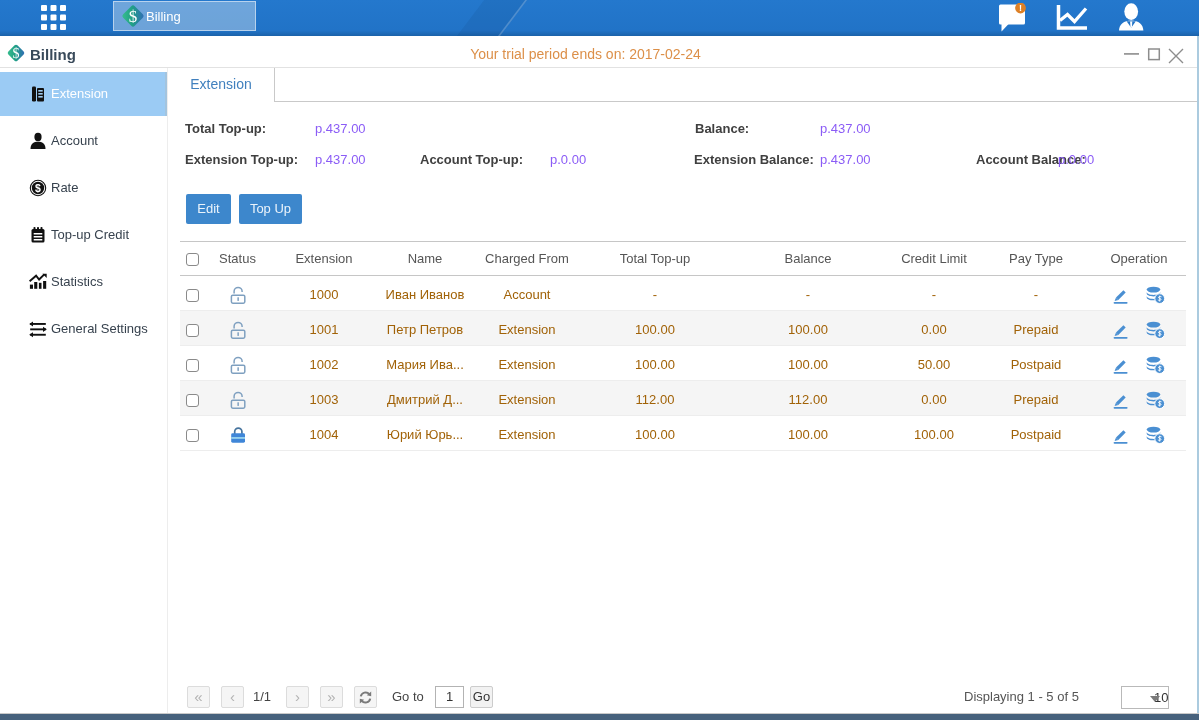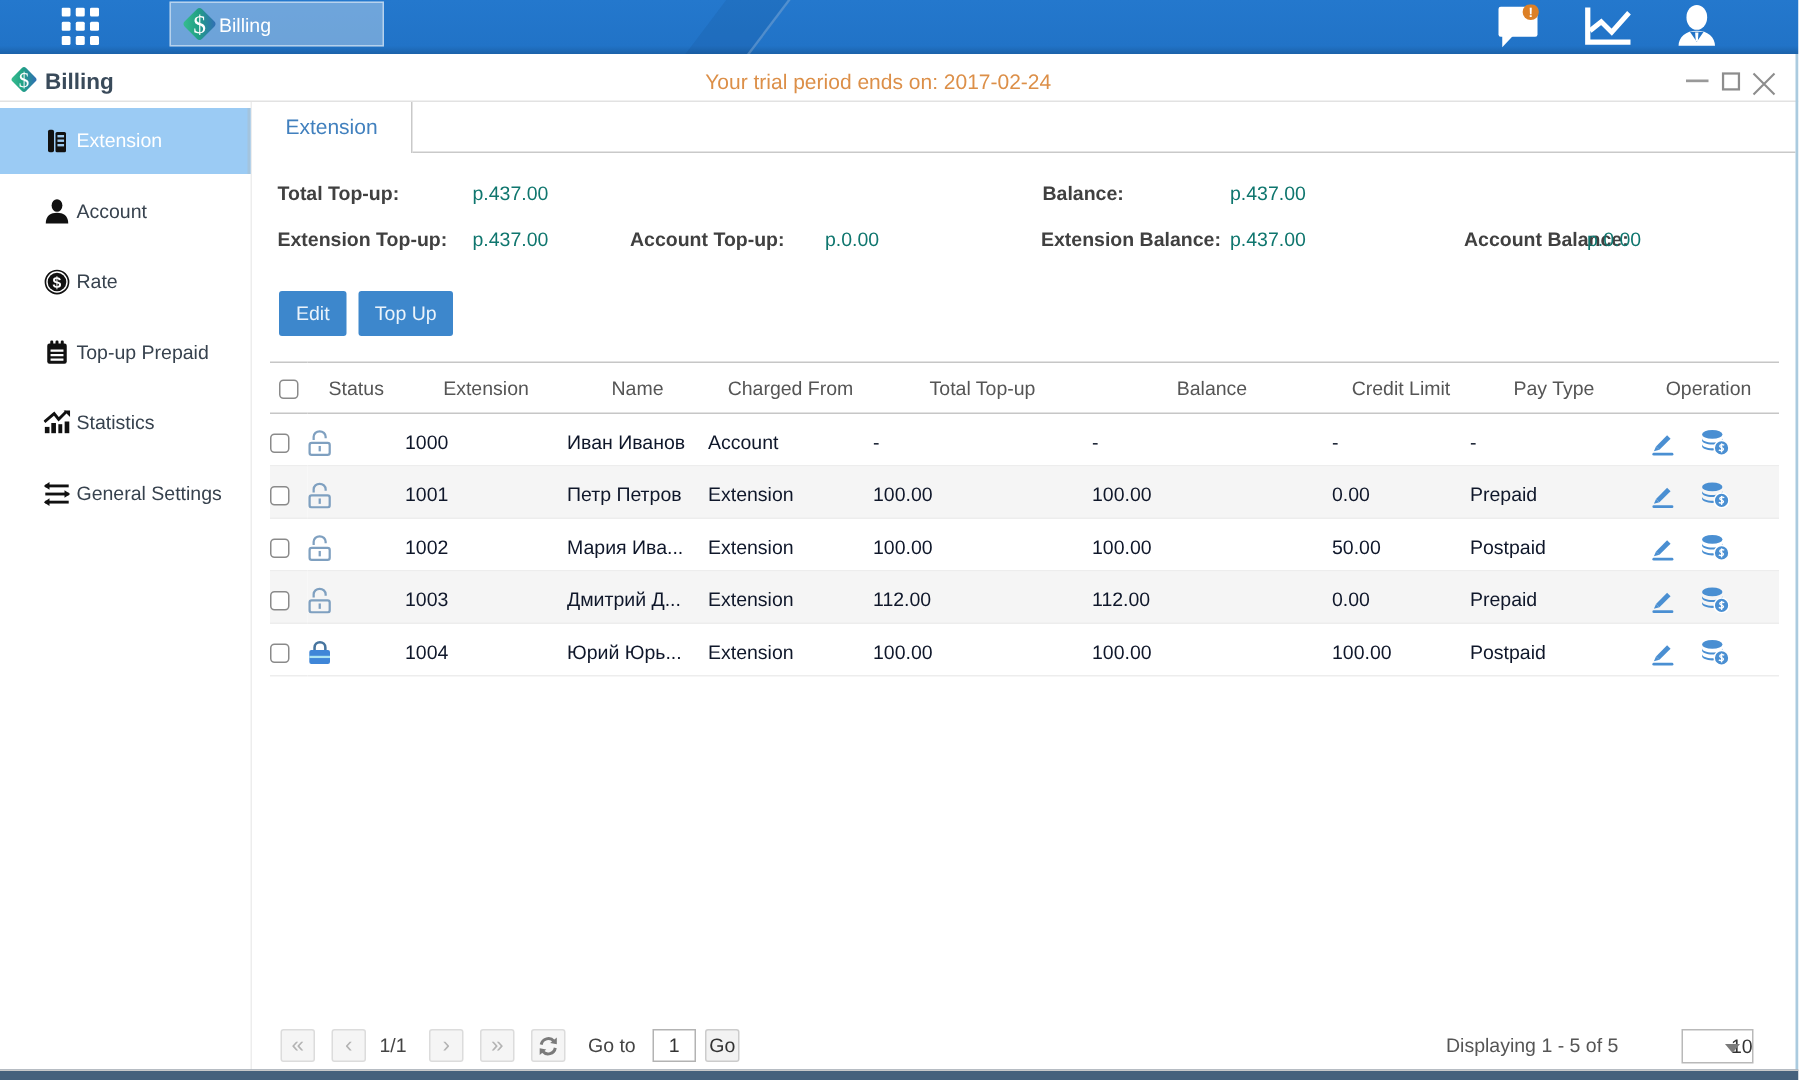--- a/index.html
+++ b/index.html
@@ -37,30 +37,30 @@
 .mitem.sel { background:#9bcbf4; color:#fff; border-right:2px solid #a3c4de; height:44px; margin:1.5px 0; }
 
 
 .content { position:absolute; left:168px; top:68px; width:1031px; height:645px; background:#fff; }
 .rborder { position:absolute; left:1197px; top:36px; width:2px; height:677px; background:#abcbdf; }
 .tabbar { position:absolute; left:0; top:0; width:1029px; height:34px; border-bottom:1px solid #c9c9c9; }
 .tab { position:absolute; left:0; top:0; width:107px; height:34px; background:#fff;
   border-right:1px solid #c9c9c9; color:#4180be; font-size:14px; text-align:center; line-height:33px; }
 
 .slabel { position:absolute; font-size:13px; font-weight:bold; color:#404040; }
-.sval { position:absolute; font-size:13px; color:#0f766e; }
+.sval { position:absolute; font-size:13px; color:#8b5cf6; }
 
 .btn { position:absolute; top:126px; height:30px; background:#3d87cc; color:#eaf3fb; font-size:13px;
   border:none; border-radius:2px; text-align:center; line-height:30px; }
 #btnedit { left:18px; width:45px; }
 #btntop { left:71px; width:63px; }
 
 table.grid { position:absolute; left:12px; top:173px; width:1006px; border-collapse:collapse; table-layout:fixed; }
 table.grid th { height:34px; font-size:13px; font-weight:normal; color:#555; border-top:1px solid #c6c6c6; border-bottom:1px solid #c6c6c6; }
-table.grid td { height:35px; padding-top:3px; font-size:13px; color:#0f172a; text-align:left; border-bottom:1px solid #ededed; vertical-align:middle; }
+table.grid td { height:35px; padding-top:3px; font-size:13px; color:#a16207; text-align:center; border-bottom:1px solid #ededed; vertical-align:middle; }
 table.grid tr.alt td { background:#f5f5f5; }
 .cb { display:inline-block; width:13px; height:13px; border:1px solid #8a8a8a; border-radius:3px; background:#fff; vertical-align:middle; }
 
 
 .pagebar { position:absolute; left:12px; top:618px; width:1006px; height:22px; }
 .pbtn { position:absolute; top:0; width:23px; height:22px; background:#f5f5f5; border:1px solid #dcdcdc; border-radius:2px;
   text-align:center; color:#b3b3b3; font-size:15px; line-height:20px; }
 .ptext { position:absolute; top:3px; font-size:13px; color:#444; }
 .pinput { position:absolute; top:0; width:29px; height:22px; border:1px solid #b3b3b3; font-size:13px; color:#333; text-align:center; line-height:20px; background:#fff; }
 .gobtn { position:absolute; top:0; width:23px; height:22px; background:#f2f2f2; border:1px solid #ccc; border-radius:2px; font-size:13px; color:#333; text-align:center; line-height:20px; }
@@ -178,21 +178,21 @@
   <div class="mitem">
     <svg width="18" height="18" viewBox="0 0 18 18">
       <rect x="2.5" y="3" width="13" height="13.5" rx="1.5" fill="#111"></rect>
       <rect x="4.5" y="1" width="2" height="4" rx="0.8" fill="#111"></rect>
           <rect x="8" y="1" width="2" height="4" rx="0.8" fill="#111"></rect>
           <rect x="11.5" y="1" width="2" height="4" rx="0.8" fill="#111"></rect>
       <rect x="4.7" y="7" width="8.6" height="1.5" fill="#ffffff"></rect>
       <rect x="4.7" y="10" width="8.6" height="1.5" fill="#ffffff"></rect>
       <rect x="4.7" y="13" width="8.6" height="1.5" fill="#ffffff"></rect>
     </svg>
-    <span class="mtext">Top-up Prepaid</span>
+    <span class="mtext">Top-up Credit</span>
   </div>
   <div class="mitem">
     <svg width="18" height="18" viewBox="0 0 18 18">
           <g fill="#111">
       <rect x="0.9" y="11.6" width="3.1" height="4.2"></rect>
       <rect x="5.2" y="9.0" width="3.1" height="6.8"></rect>
       <rect x="9.9" y="9.8" width="2.6" height="6.0"></rect>
       <rect x="14.1" y="8.0" width="3.1" height="7.8"></rect>
       <path d="M0.6 8.3 L7.1 2.7 L10.1 6.5 L15.3 1.3" fill="none" stroke="#111" stroke-width="1.9"></path>
       <polygon points="13.4,0.7 17.7,0.7 17.7,5.0"></polygon>

